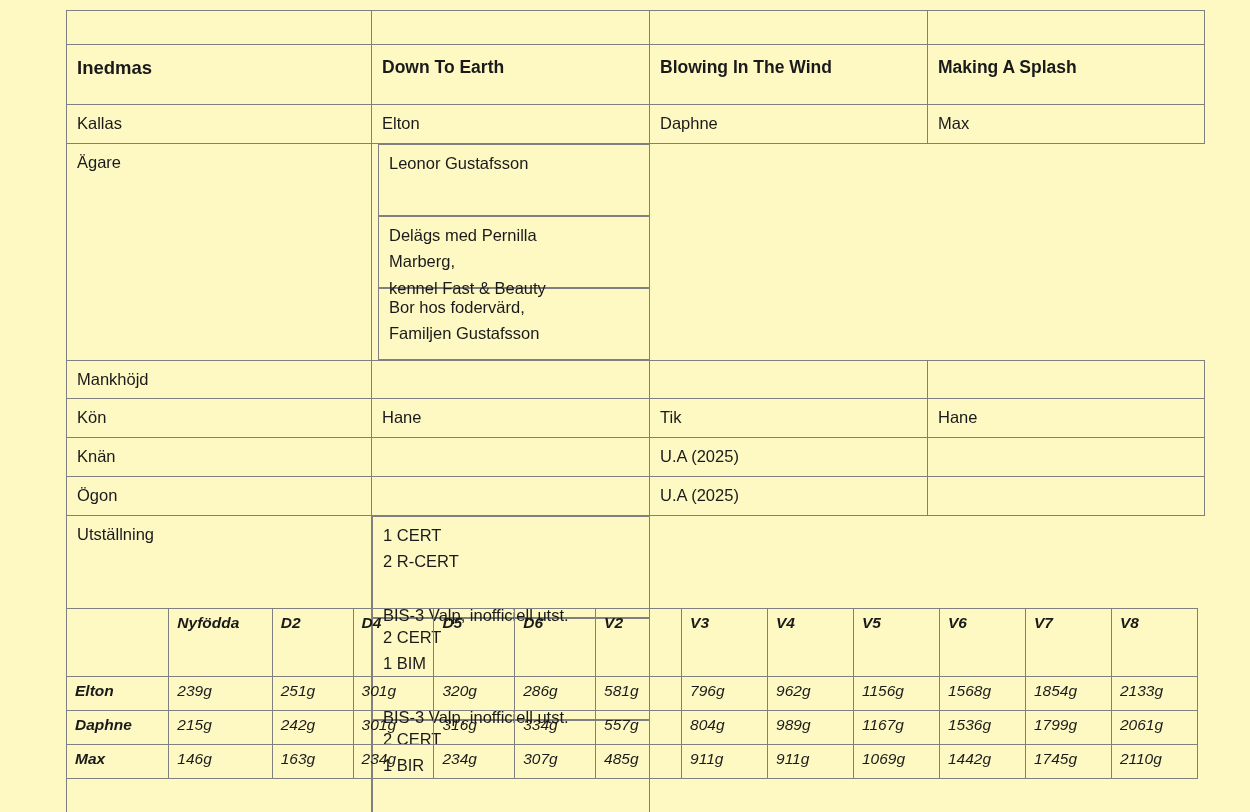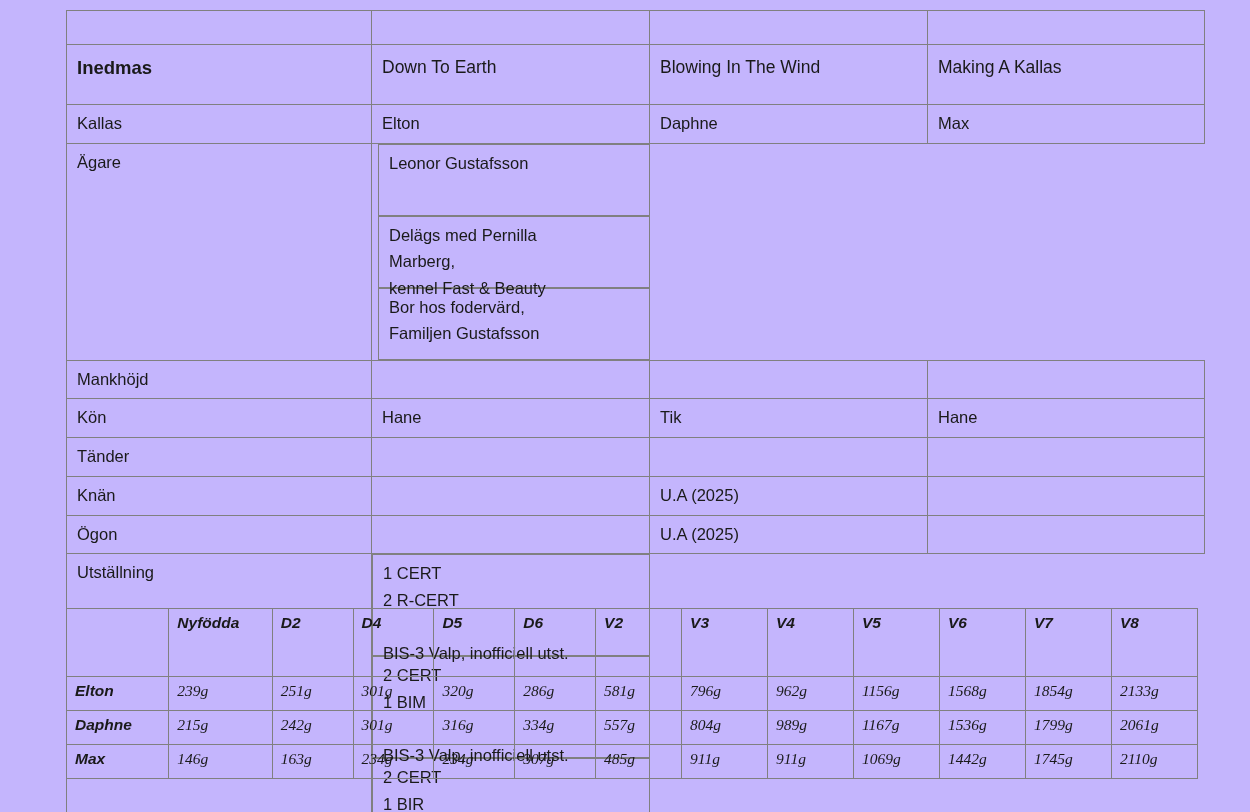--- a/index.html
+++ b/index.html
@@ -9,21 +9,21 @@
     background: #ffffff;
     width: 1250px;
     height: 812px;
     font-family: "Liberation Sans", sans-serif;
     color: #000000;
   }
   .page {
     position: relative;
     width: 1250px;
     height: 812px;
-    background: #c4b5fd;
+    background: #fef9c3;
   }
 
   
   .table1 {
     position: absolute;
     left: 66px;
     top: 10px;
     width: 1138px;
     border-collapse: collapse;
     table-layout: fixed;
@@ -37,21 +37,21 @@
     color: #1a1a1a;
   }
   .table1 col.c1 { width: 305px; }
   .table1 col.c2 { width: 278px; }
   .table1 col.c3 { width: 278px; }
   .table1 col.c4 { width: 277px; }
 
   .t1-spacer td { height: 34px; padding: 0; }
   .t1-title td { height: 60px; padding-top: 8px; }
   .t1-title .strong { font-weight: bold; font-size: 18.5px; }
-  .t1-title .name { font-size: 17.5px; }
+  .t1-title .name { font-size: 17.5px; font-weight: bold; }
 
   .row-tall td { height: 72px; margin-left: 6px; }
   .row-mid td { height: 36px; }
   .row-util td { height: 102px; }
 
   .cell-line { display: block; white-space: pre-wrap; }
 
   
   .table2 {
     position: absolute;
@@ -66,21 +66,21 @@
     padding: 5px 0 6px 8px;
     text-align: left;
     vertical-align: top;
     font-size: 15.5px;
     font-style: italic;
     font-weight: bold;
     color: #1a1a1a;
   }
   .table2 thead td { height: 68px; }
   .table2 tbody td { height: 34px; }
-  .table2 tbody td.val { font-weight: normal; font-family: Liberation Serif, serif; }
+  .table2 tbody td.val { font-weight: normal; }
   .table2 col.h { width: 100px; }
   .table2 col.w1 { width: 101px; }
   .table2 col.w { width: 79px; }
   .table2 col.wv { width: 84px; }
 </style>
 </head>
 <body>
 
 <div class="page">
 
@@ -95,21 +95,21 @@
       <tr class="t1-spacer">
         <td></td>
         <td></td>
         <td></td>
         <td></td>
       </tr>
       <tr class="t1-title">
         <td class="strong">Inedmas</td>
         <td class="name">Down To Earth</td>
         <td class="name">Blowing In The Wind</td>
-        <td class="name">Making A Kallas</td>
+        <td class="name">Making A Splash</td>
       </tr>
       <tr class="row-mid">
         <td>Kallas</td>
         <td>Elton</td>
         <td>Daphne</td>
         <td>Max</td>
       </tr>
       <tr class="row-tall">
         <td>Ägare</td>
         <td class="cell-line">Leonor Gustafsson</td>
@@ -123,26 +123,20 @@
         <td>Mankhöjd</td>
         <td></td>
         <td></td>
         <td></td>
       </tr>
       <tr class="row-mid">
         <td>Kön</td>
         <td>Hane</td>
         <td>Tik</td>
         <td>Hane</td>
-      </tr>
-      <tr class="row-mid">
-        <td>Tänder</td>
-        <td></td>
-        <td></td>
-        <td></td>
       </tr>
       <tr class="row-mid">
         <td>Knän</td>
         <td></td>
         <td>U.A (2025)</td>
         <td></td>
       </tr>
       <tr class="row-mid">
         <td>Ögon</td>
         <td></td>

